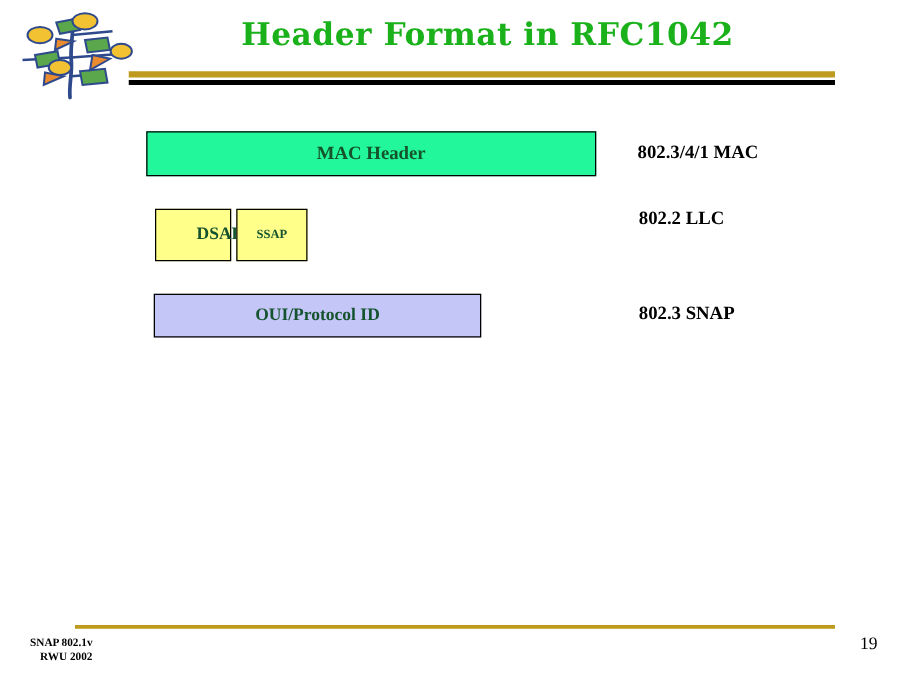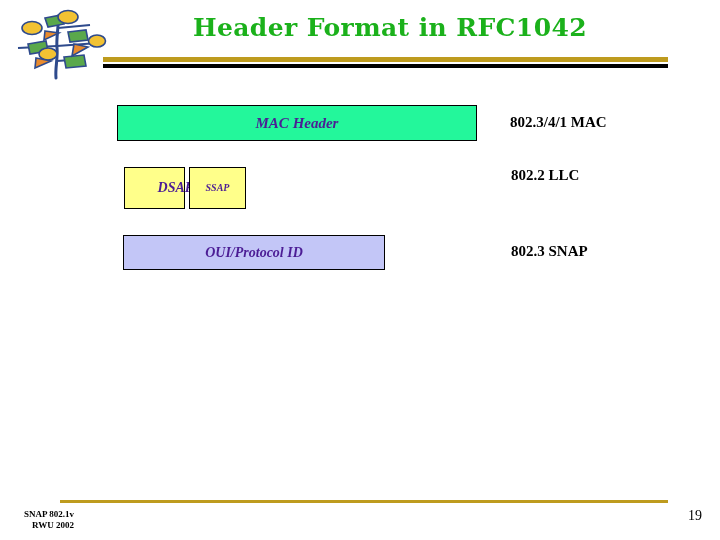--- a/index.html
+++ b/index.html
@@ -69,23 +69,22 @@
   
   .box {
     position: absolute;
     border: 1.5px solid #000000;
     box-sizing: border-box;
     display: flex;
     align-items: center;
     justify-content: center;
     font-family: "Liberation Serif", "DejaVu Serif", serif;
     font-weight: bold;
-    color: #4c1d95;
+    color: #14532d;
     line-height: 1;
-    font-style: italic;
   }
 
   #box-mac-header {
     left: 117px;
     top: 105px;
     width: 360px;
     height: 36px;
     background: #23F79B;
     font-size: 15px;
   }

